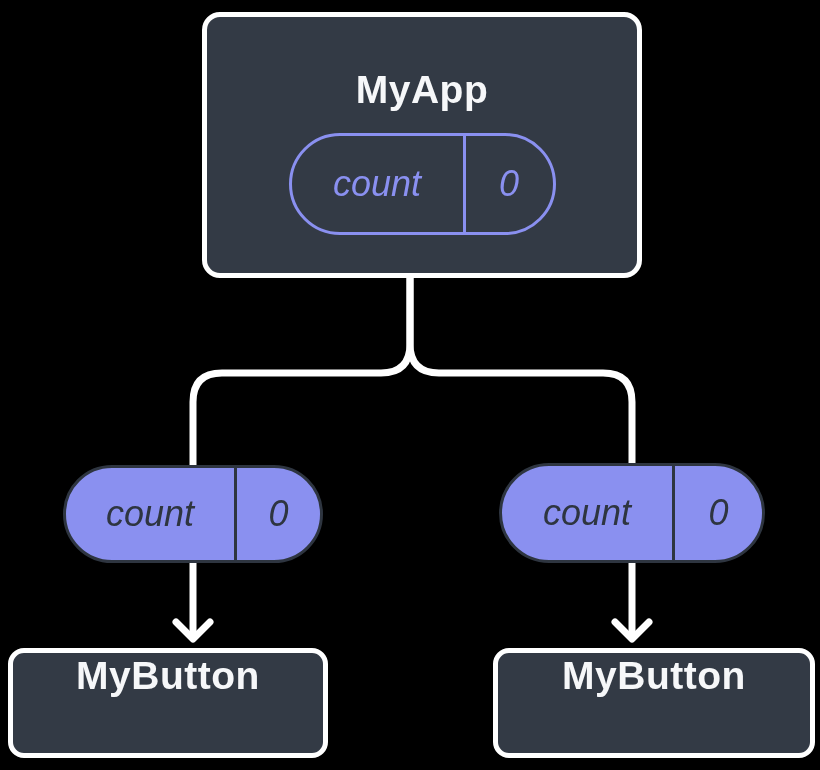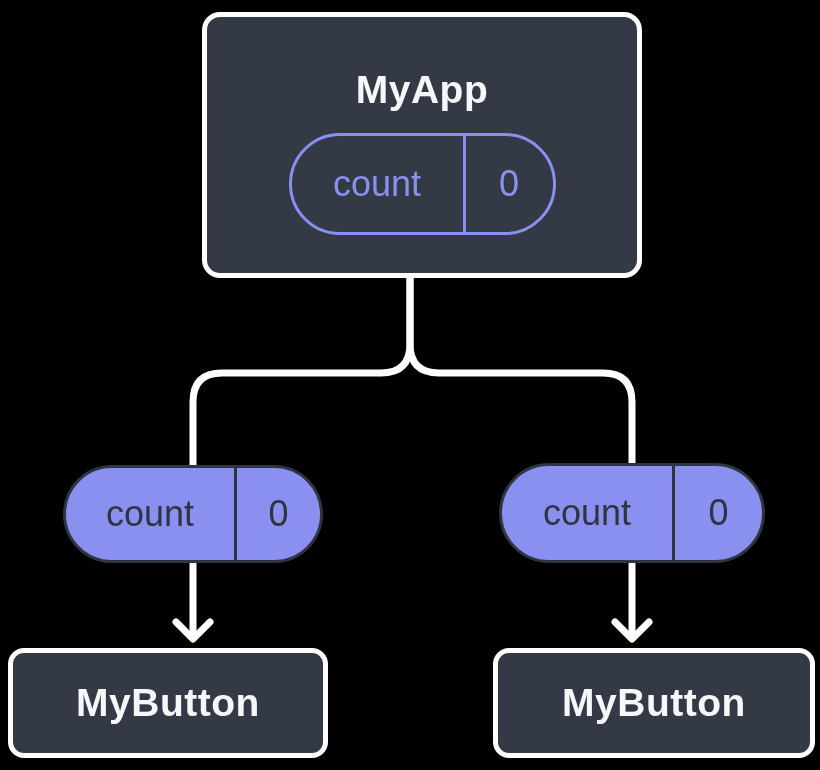--- a/index.html
+++ b/index.html
@@ -41,21 +41,21 @@
     flex-direction: column;
     align-items: center;
   }
   .card.root {
     left: 202px; top: 12px;
     width: 440px; height: 266px;
     padding-top: 50px;
   }
   .card.leaf {
     border-radius: 16px;
-    justify-content: center;
+    justify-content: flex-start;
   }
   .card.leaf.left  { left: 8px;   top: 648px; width: 320px; height: 110px; }
   .card.leaf.right { left: 493px; top: 648px; width: 322px; height: 110px; }
   .component-title {
     color: var(--title-text);
     font-size: 39px;
     font-weight: 600;
     line-height: 46px;
     letter-spacing: 0.5px;
     white-space: nowrap;
@@ -66,20 +66,21 @@
     border-radius: 999px;
     overflow: hidden;
     font-size: 36px;
     font-weight: 400;
   }
   .pill .sec {
     display: flex;
     align-items: center;
     justify-content: center;
     white-space: nowrap;
+    font-style: italic;
   }
   .pill .divider { width: 3px; }
   .pill.outline {
     margin-top: 20px;
     width: 267px; height: 102px;
     border: 3px solid var(--accent-purple);
     color: var(--accent-purple);
     background: transparent;
   }
   .pill.outline .divider { background: var(--accent-purple); }

